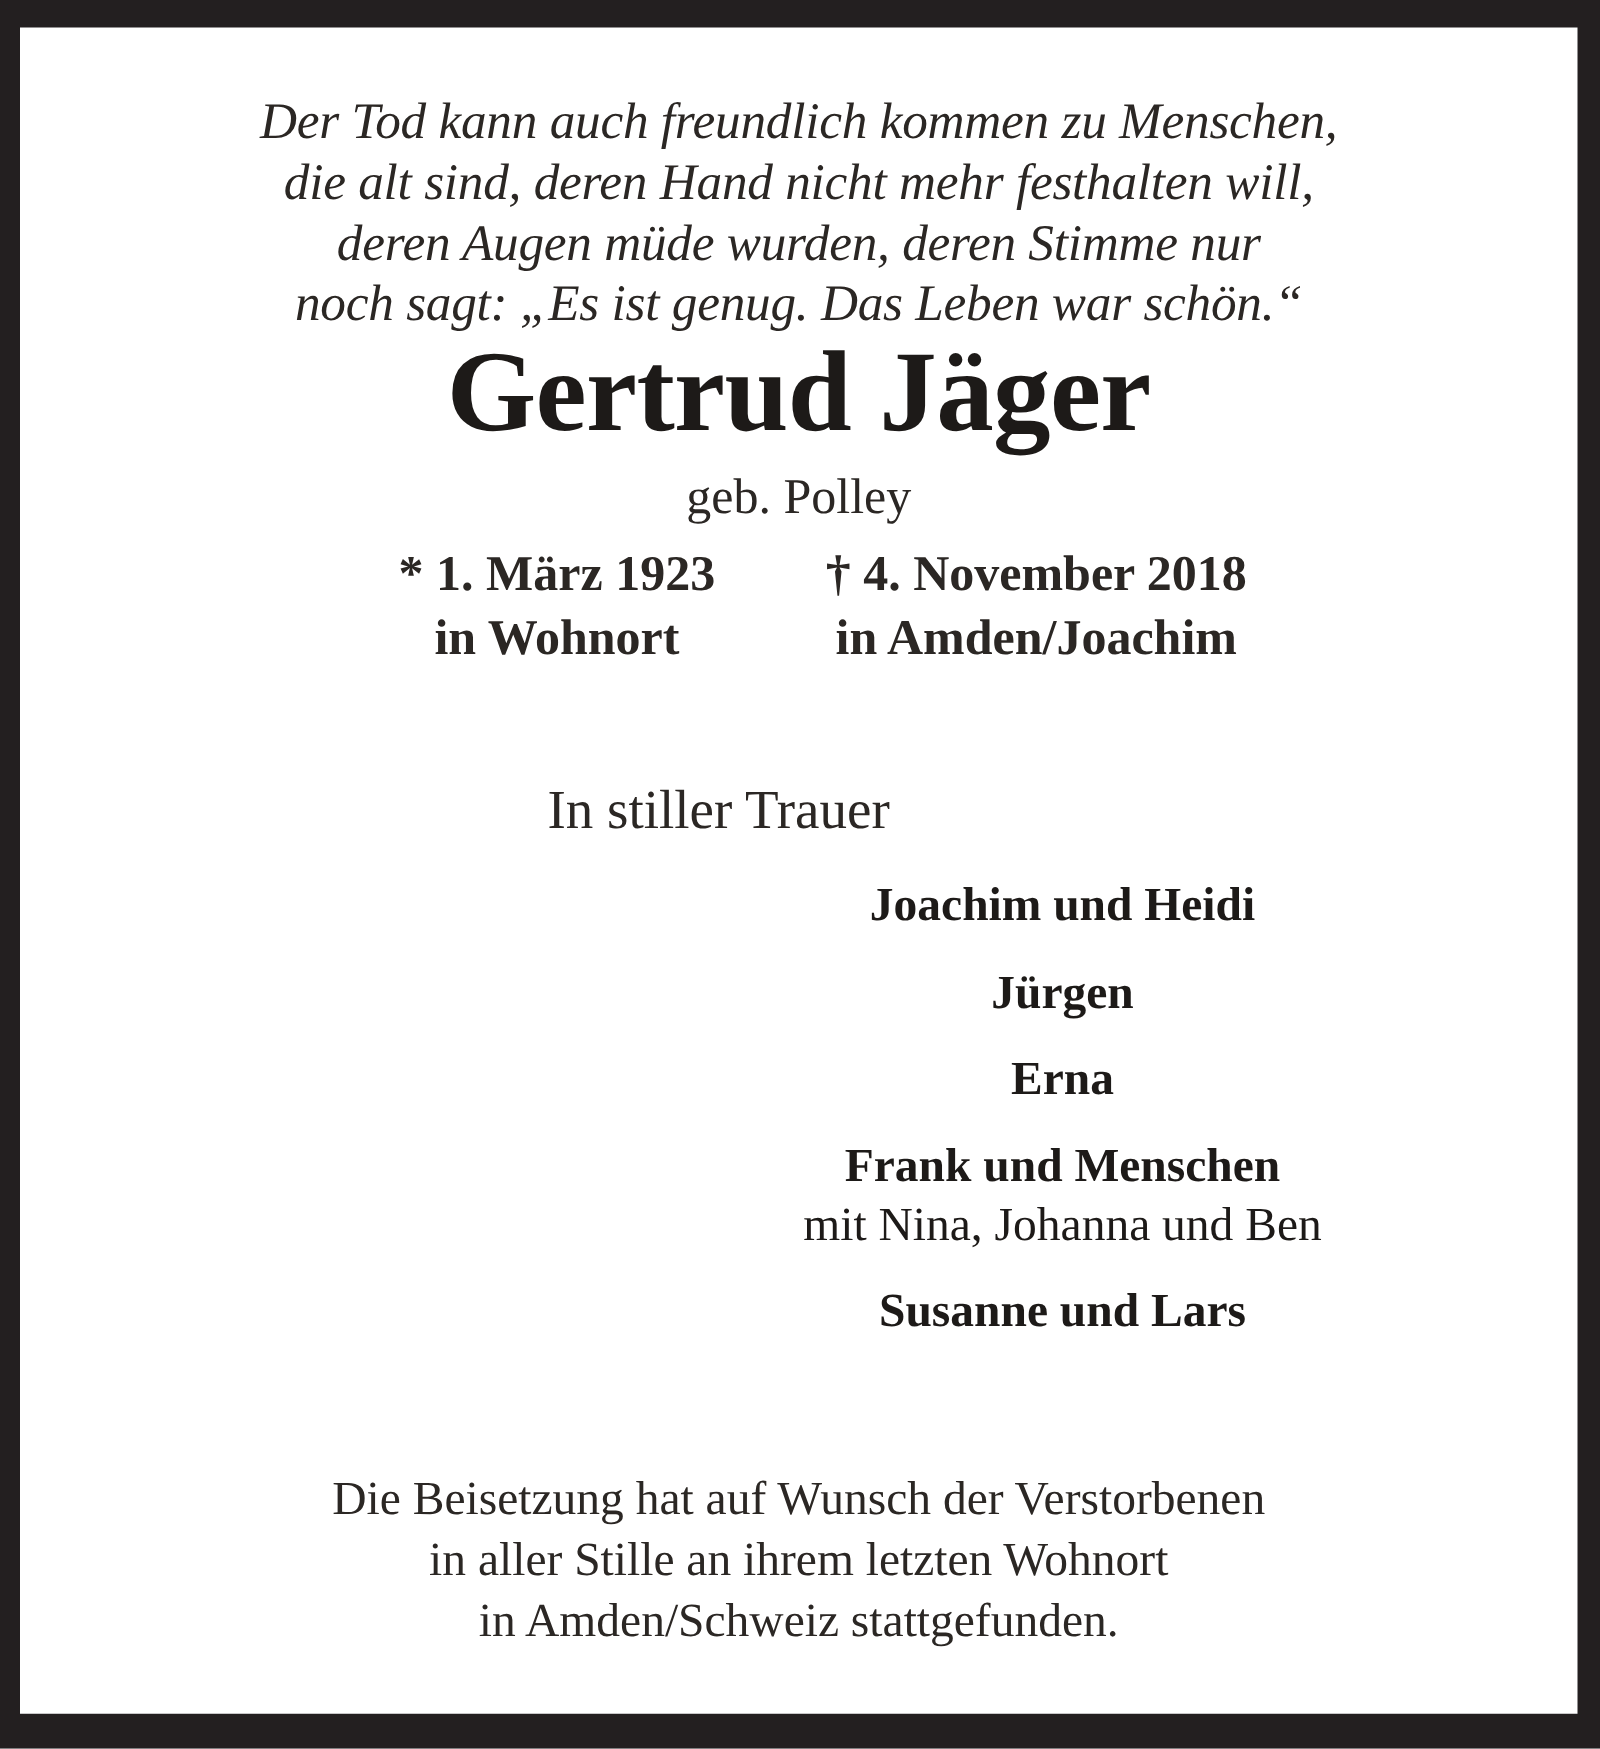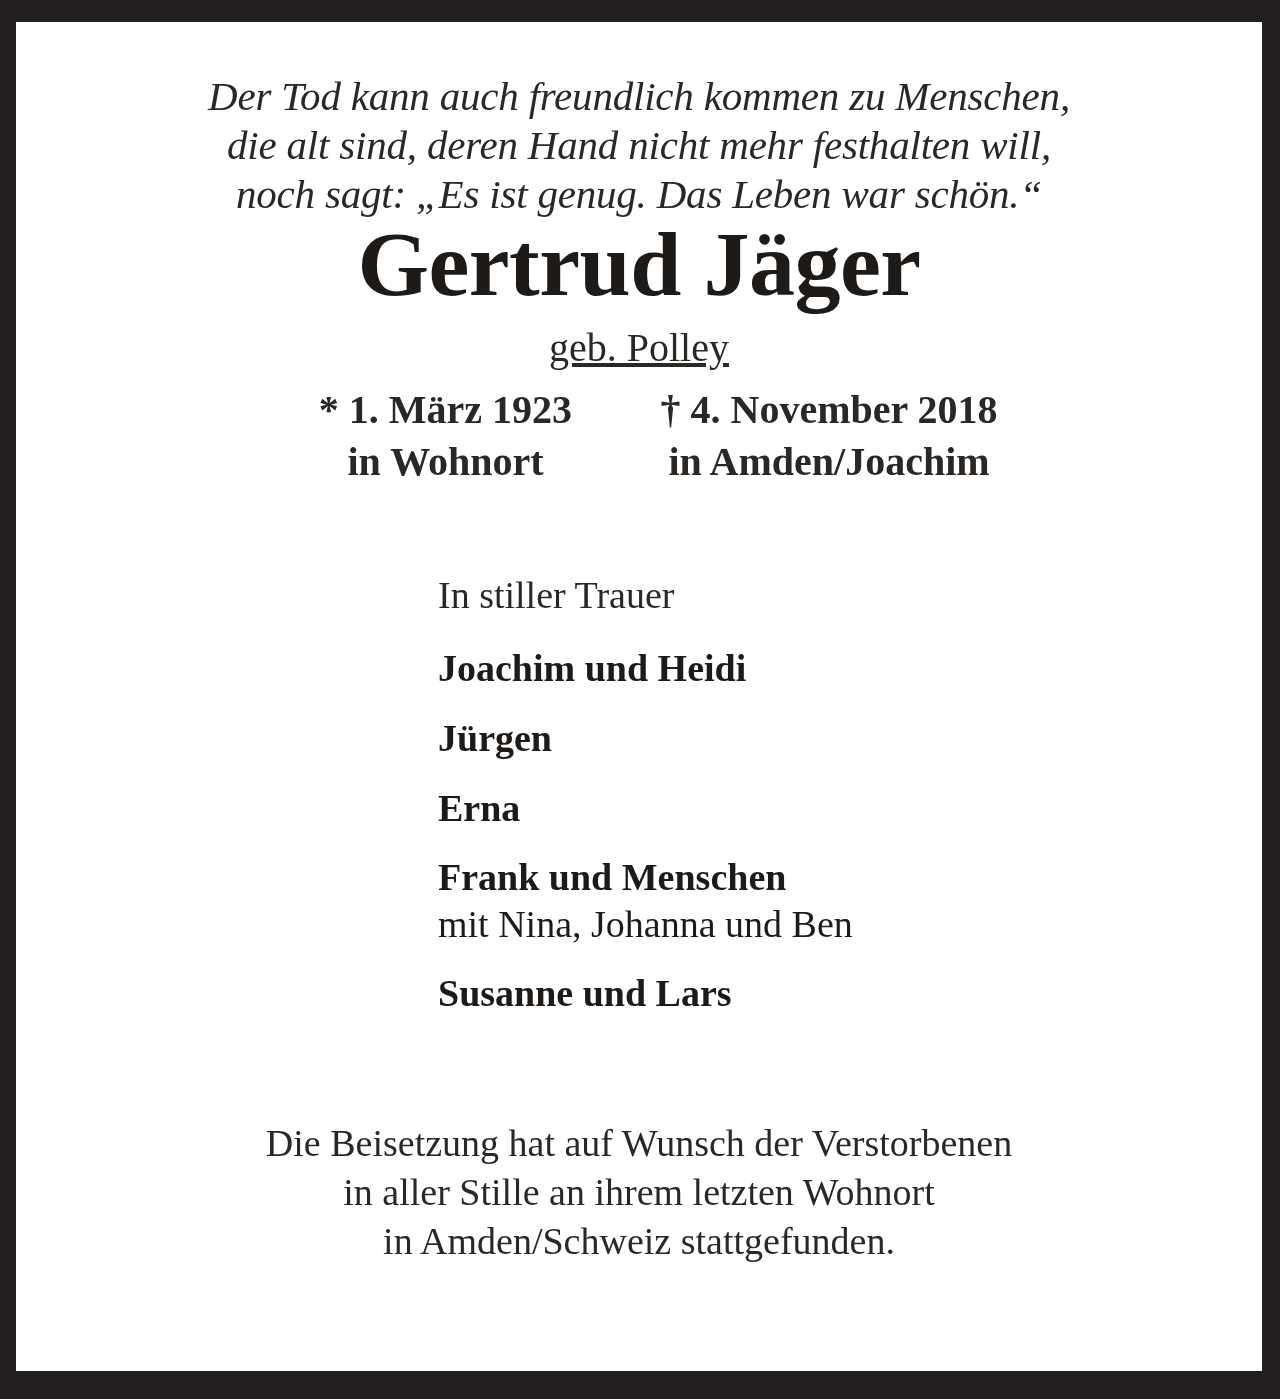--- a/index.html
+++ b/index.html
@@ -54,21 +54,20 @@
     font-weight: bold;
     line-height: 1.0;
     letter-spacing: -0.5px;
     color: #1d1a18;
   }
   .maiden-name {
     font-size: 40px;
     line-height: 1.2;
     margin-top: 14px;
     color: #2b2724;
-    text-decoration: underline;
   }
 
   .dates-row {
     display: flex;
     justify-content: center;
     align-items: flex-start;
     margin-top: 12px;
     font-size: 40px;
     line-height: 1.28;
     color: #2b2724;
@@ -81,31 +80,32 @@
   .date-col.birth { margin-right: 50px; }
   .date-line { display: block; white-space: nowrap; }
 
   
   .mourners-block {
     margin-top: 86px;
     padding-left: 422px;
     text-align: left;
   }
   .mourners-intro {
-    font-size: 38px;
+    font-size: 44px;
     line-height: 1.2;
     margin-bottom: 28px;
     color: #2b2724;
   }
   .mourner-entry {
     font-weight: bold;
     font-size: 38px;
     line-height: 1.2;
     margin-bottom: 24px;
     color: #1d1a18;
+    text-align: center;
   }
   .mourner-entry:last-child { margin-bottom: 0; }
   .mourner-sub {
     display: block;
     font-weight: normal;
     margin-top: 1px;
   }
 
   
   .closing-block {
@@ -122,20 +122,21 @@
 </style>
 </head>
 <body>
 
 <div id="notice-frame">
   <div id="notice-card">
 
     <div class="quote-block">
       <span class="quote-line">Der Tod kann auch freundlich kommen zu Menschen,</span>
       <span class="quote-line">die alt sind, deren Hand nicht mehr festhalten will,</span>
+      <span class="quote-line">deren Augen müde wurden, deren Stimme nur</span>
       <span class="quote-line">noch sagt: „Es ist genug. Das Leben war schön.“</span>
     </div>
 
     <div class="name-block">
       <div class="deceased-name">Gertrud Jäger</div>
       <div class="maiden-name">geb. Polley</div>
 
       <div class="dates-row">
         <div class="date-col birth">
           <span class="date-line">* 1. März 1923</span>

